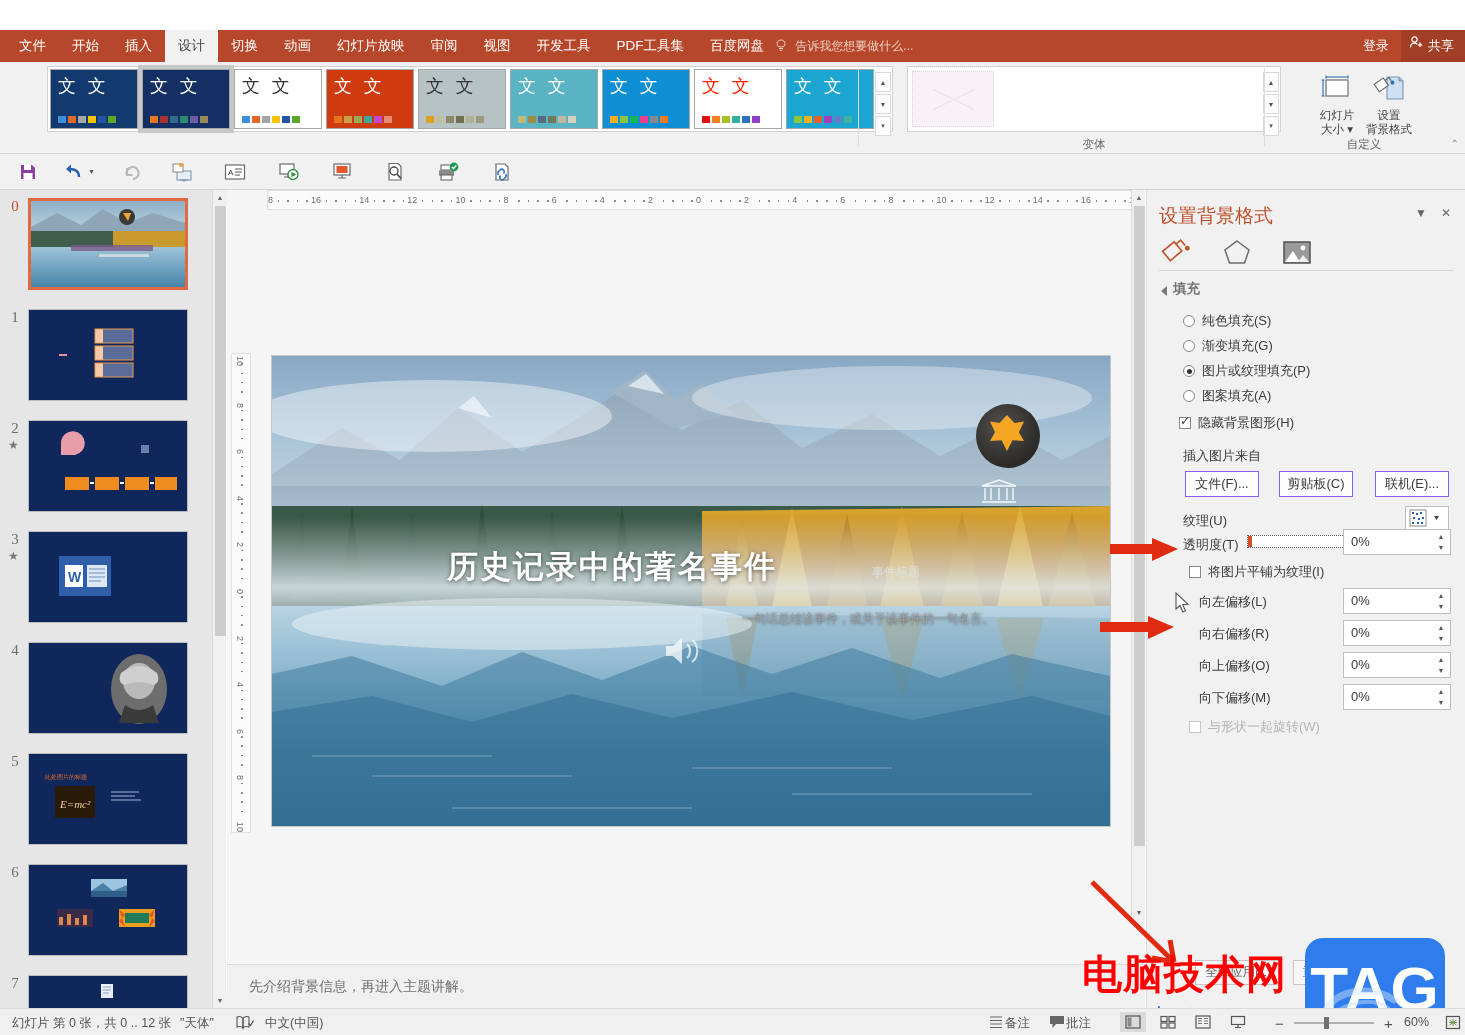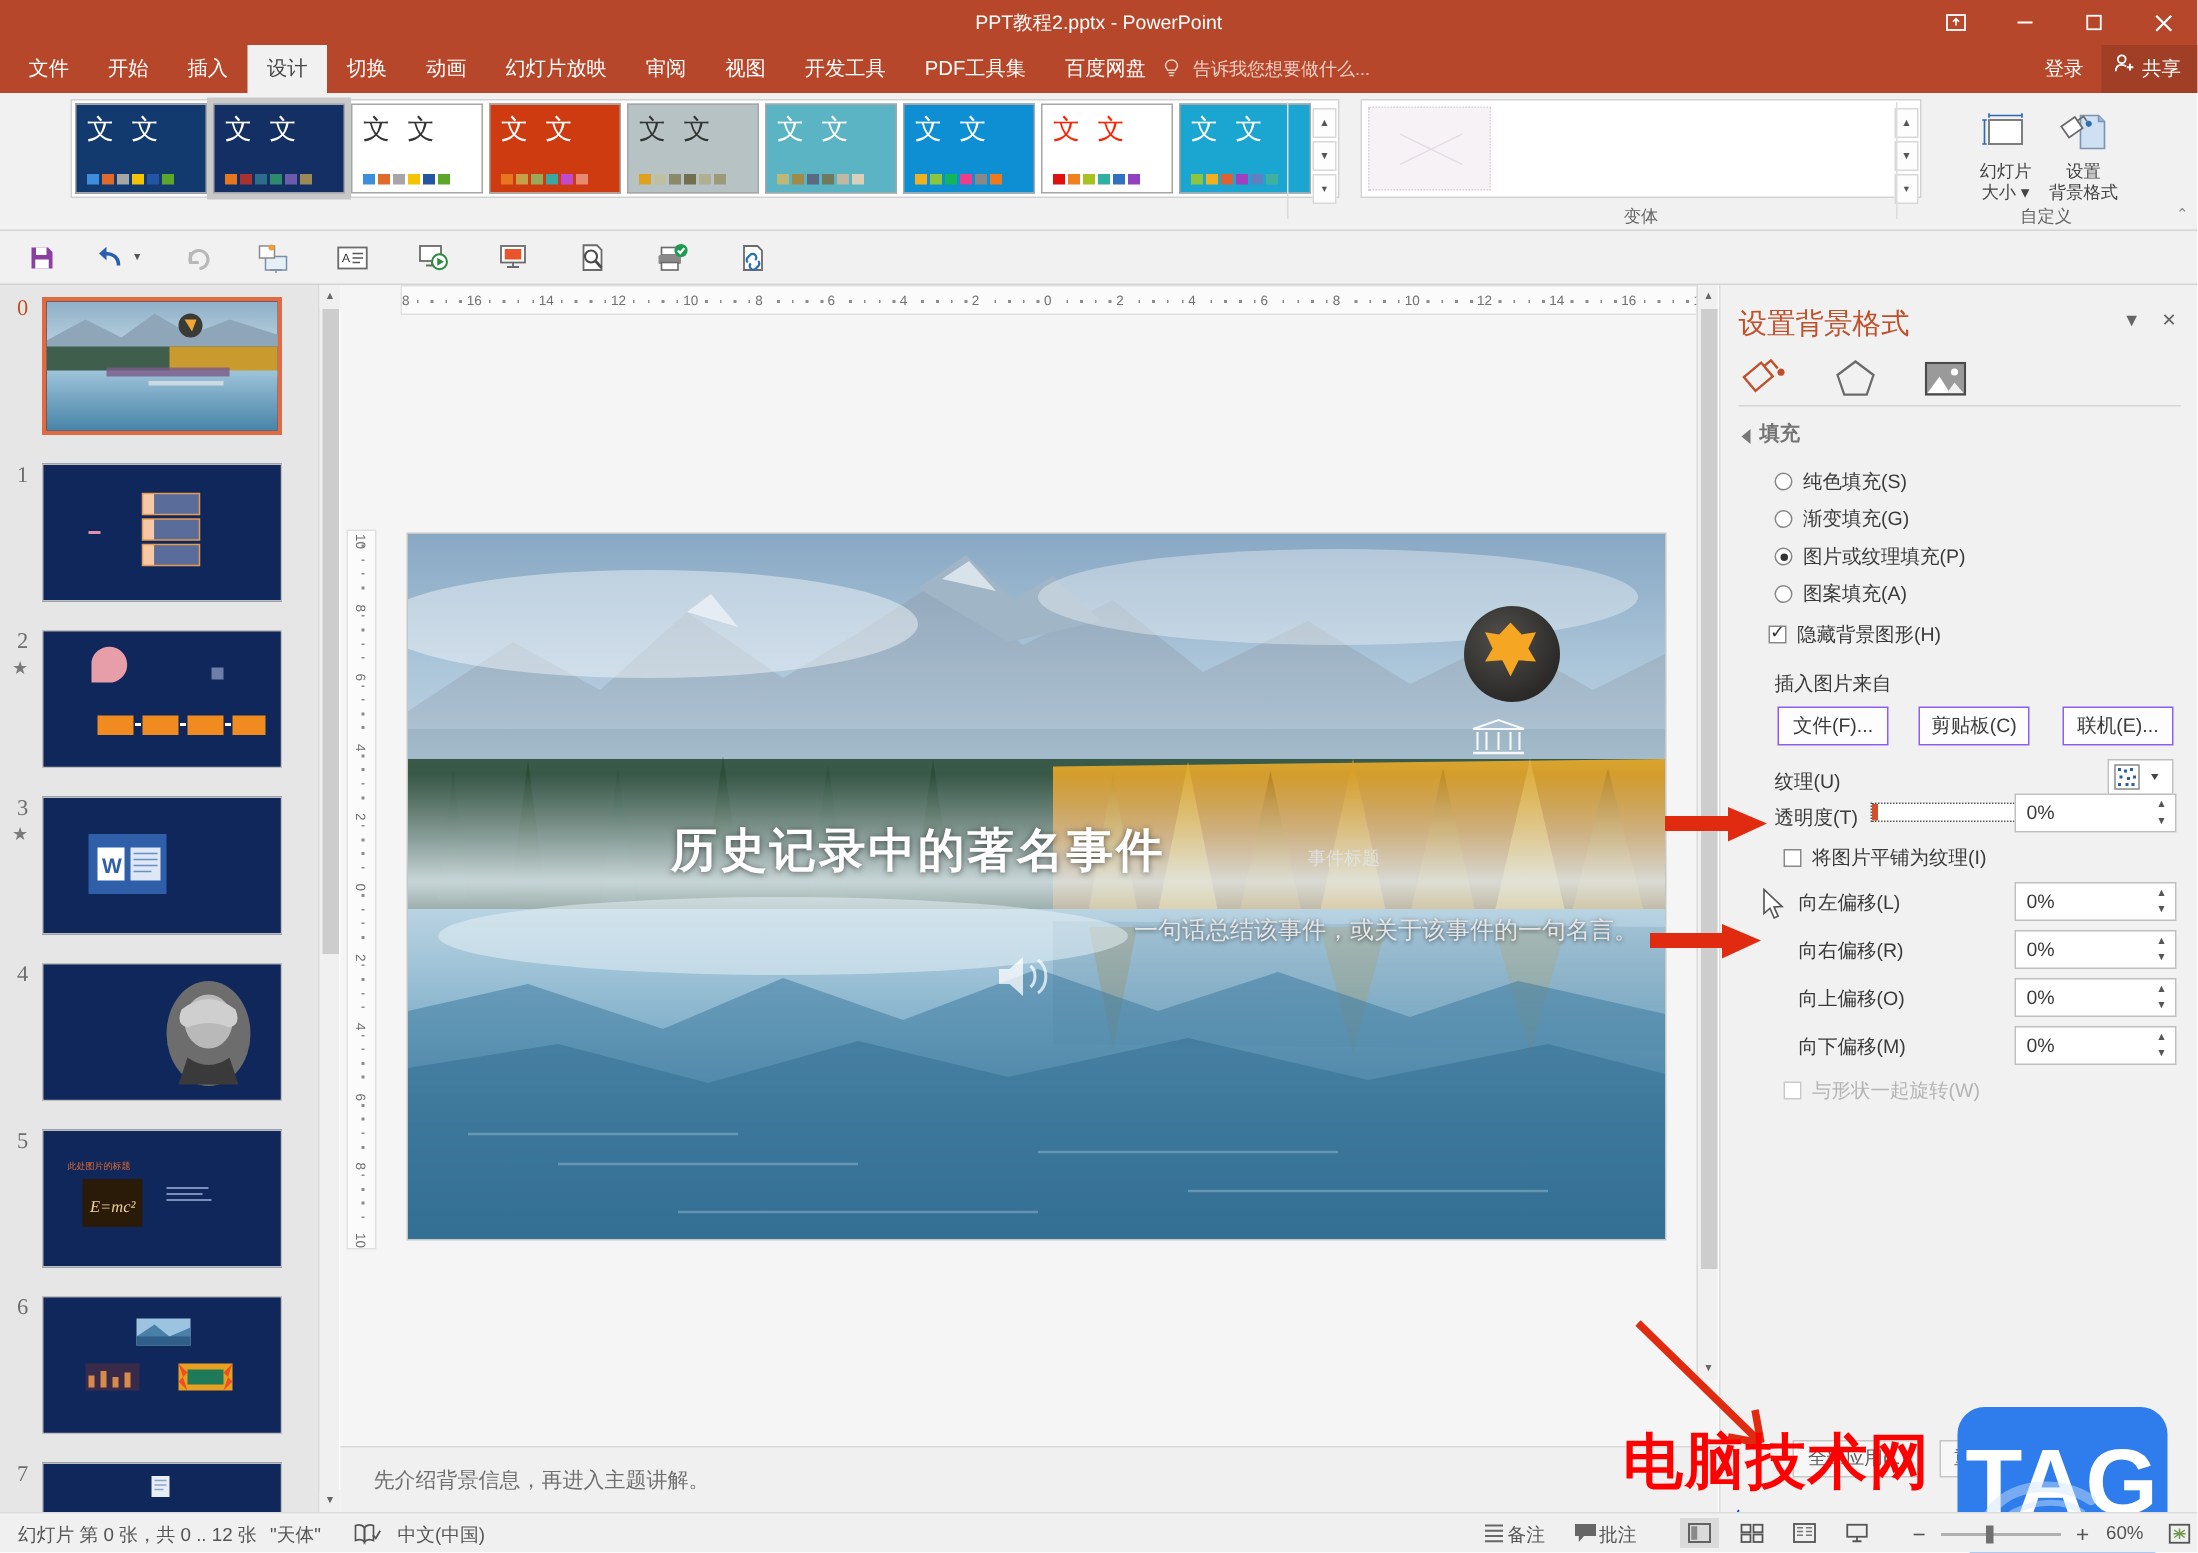--- a/index.html
+++ b/index.html
@@ -181,21 +181,21 @@
   .slide-title {
     position:absolute; left:175px; top:190px; font-size:31px; font-weight:bold;
     color:#ffffff; letter-spacing:2px; text-shadow:0 1px 4px rgba(0,0,0,.55);
     font-family:"DejaVu Sans", sans-serif;
   }
   .slide-subtag {
     position:absolute; left:600px; top:208px; font-size:12px; color:#dfe6ea;
     opacity:.85;
   }
   .slide-sub {
-    position:absolute; left:484px; top:254px; font-size:16px; color:#e5e5e5;
+    position:absolute; left:470px; top:254px; font-size:12px; color:#a3a3a3;
     text-shadow:0 1px 3px rgba(0,0,0,.6);
   }
   .audio-ico {
     position:absolute; left:390px; top:278px; opacity:.82;
   }
   .slide-badge {
     position:absolute; right:70px; top:48px; width:64px; height:64px; border-radius:50%;
     background:radial-gradient(circle at 40% 35%, #53504c 0%, #2b2a28 70%);
     overflow:hidden;
   }
@@ -321,46 +321,20 @@
   }
   .wm-xz {
     font-size:13px; color:#cfe0f8; font-family:"Liberation Serif", serif;
   }
 </style>
 </head>
 <body>
 
 <div id="app">
 
-  <div class="titlebar">
-    <div class="title-text">PPT教程2.pptx - PowerPoint</div>
-    <div class="winbtns">
-      <div class="winbtn">
-        <svg width="14" height="14" viewBox="0 0 14 14">
-            <rect x="1" y="2" width="12" height="10" fill="none" stroke="#fff" stroke-width="1.2"></rect>
-            <path d="M7 9 V5 M5 6.5 L7 4.5 L9 6.5" stroke="#fff" stroke-width="1.1" fill="none"></path>
-          </svg>
-      </div>
-      <div class="winbtn">
-        <svg width="12" height="12" viewBox="0 0 12 12">
-            <path d="M1 6 H11" stroke="#fff" stroke-width="1.2"></path>
-          </svg>
-      </div>
-      <div class="winbtn">
-        <svg width="12" height="12" viewBox="0 0 12 12">
-            <rect x="1.5" y="1.5" width="9" height="9" fill="none" stroke="#fff" stroke-width="1.2"></rect>
-          </svg>
-      </div>
-      <div class="winbtn close">
-        <svg width="13" height="13" viewBox="0 0 13 13">
-            <path d="M1.5 1.5 L11.5 11.5 M11.5 1.5 L1.5 11.5" stroke="#fff" stroke-width="1.5"></path>
-          </svg>
-      </div>
-    </div>
-  </div>
 
   <div class="tabsrow">
     <div class="tabs" id="tabs">
         <div class="tab">文件</div>
         <div class="tab">开始</div>
         <div class="tab">插入</div>
         <div class="tab active">设计</div>
         <div class="tab">切换</div>
         <div class="tab">动画</div>
         <div class="tab">幻灯片放映</div>

